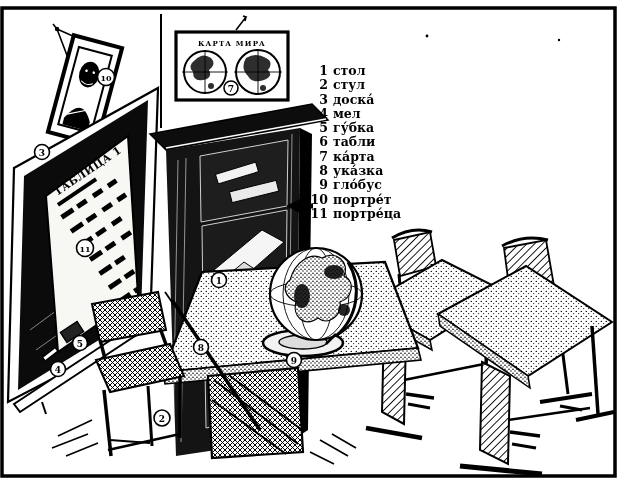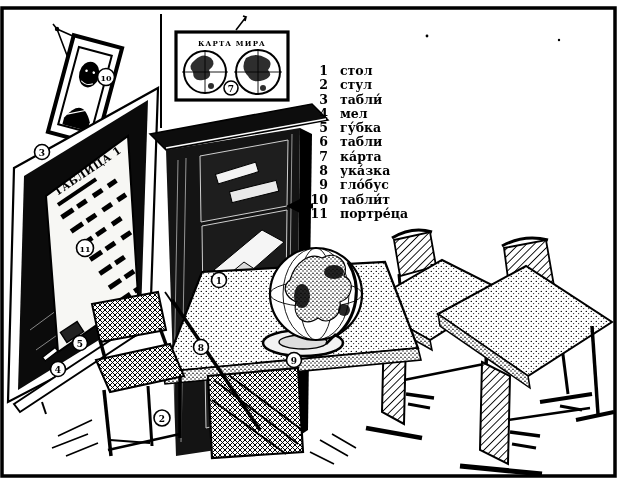--- a/index.html
+++ b/index.html
@@ -4,21 +4,21 @@
 <style>
   html,body{margin:0;padding:0;background:#fff;}
   .canvas{position:relative;width:623px;height:489px;background:#fff;overflow:hidden;
           font-family:"DejaVu Serif", serif;color:#000;}
   .art{position:absolute;left:0;top:0;}
   .page-title{position:absolute;left:311px;top:20px;font-size:11.5px;font-weight:bold;
               letter-spacing:2px;word-spacing:8px;}
   .vocab{position:absolute;left:306px;top:64px;list-style:none;margin:0;padding:0;}
   .vocab li{display:flex;line-height:14.3px;font-size:12.5px;font-weight:bold;}
   .vocab .num{width:22px;text-align:right;flex:none;}
-  .vocab .word{margin-left:12px;white-space:nowrap;}
+  .vocab .word{margin-left:5px;white-space:nowrap;}
   svg text{font-family:"DejaVu Serif", serif;}
 </style>
 </head>
 <body>
 
 <div class="canvas">
 
 <svg class="art" width="623" height="489" viewBox="0 0 623 489">
   <defs>
     <pattern id="stip" patternUnits="userSpaceOnUse" width="5" height="5">
@@ -304,21 +304,21 @@
   <li>
         <span class="num">1</span>
         <span class="word">стол</span>
       </li>
   <li>
         <span class="num">2</span>
         <span class="word">стул</span>
       </li>
   <li>
         <span class="num">3</span>
-        <span class="word">табли́</span>
+        <span class="word">доска́</span>
       </li>
   <li>
         <span class="num">4</span>
         <span class="word">мел</span>
       </li>
   <li>
         <span class="num">5</span>
         <span class="word">гу́бка</span>
       </li>
   <li>
@@ -332,21 +332,21 @@
   <li>
         <span class="num">8</span>
         <span class="word">ука́зка</span>
       </li>
   <li>
         <span class="num">9</span>
         <span class="word">гло́бус</span>
       </li>
   <li>
         <span class="num">10</span>
-        <span class="word">табли́т</span>
+        <span class="word">портре́т</span>
       </li>
   <li>
         <span class="num">11</span>
         <span class="word">портре́ца</span>
       </li>
 </ol>
 
 </div>
 
 </body></html>

